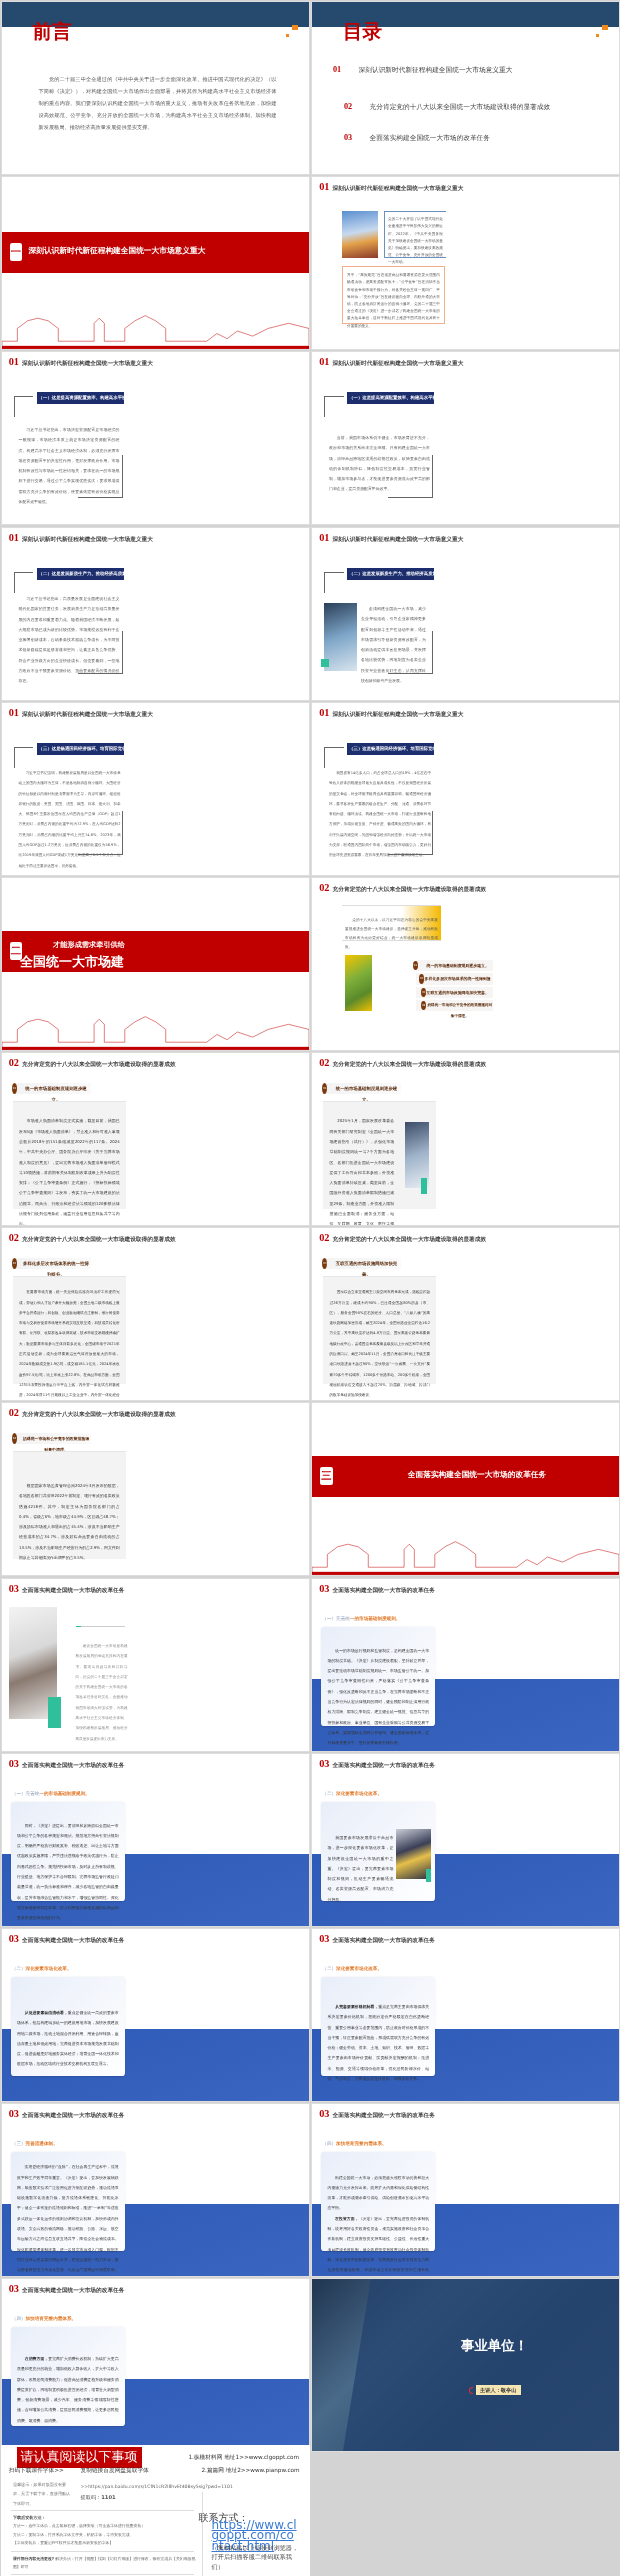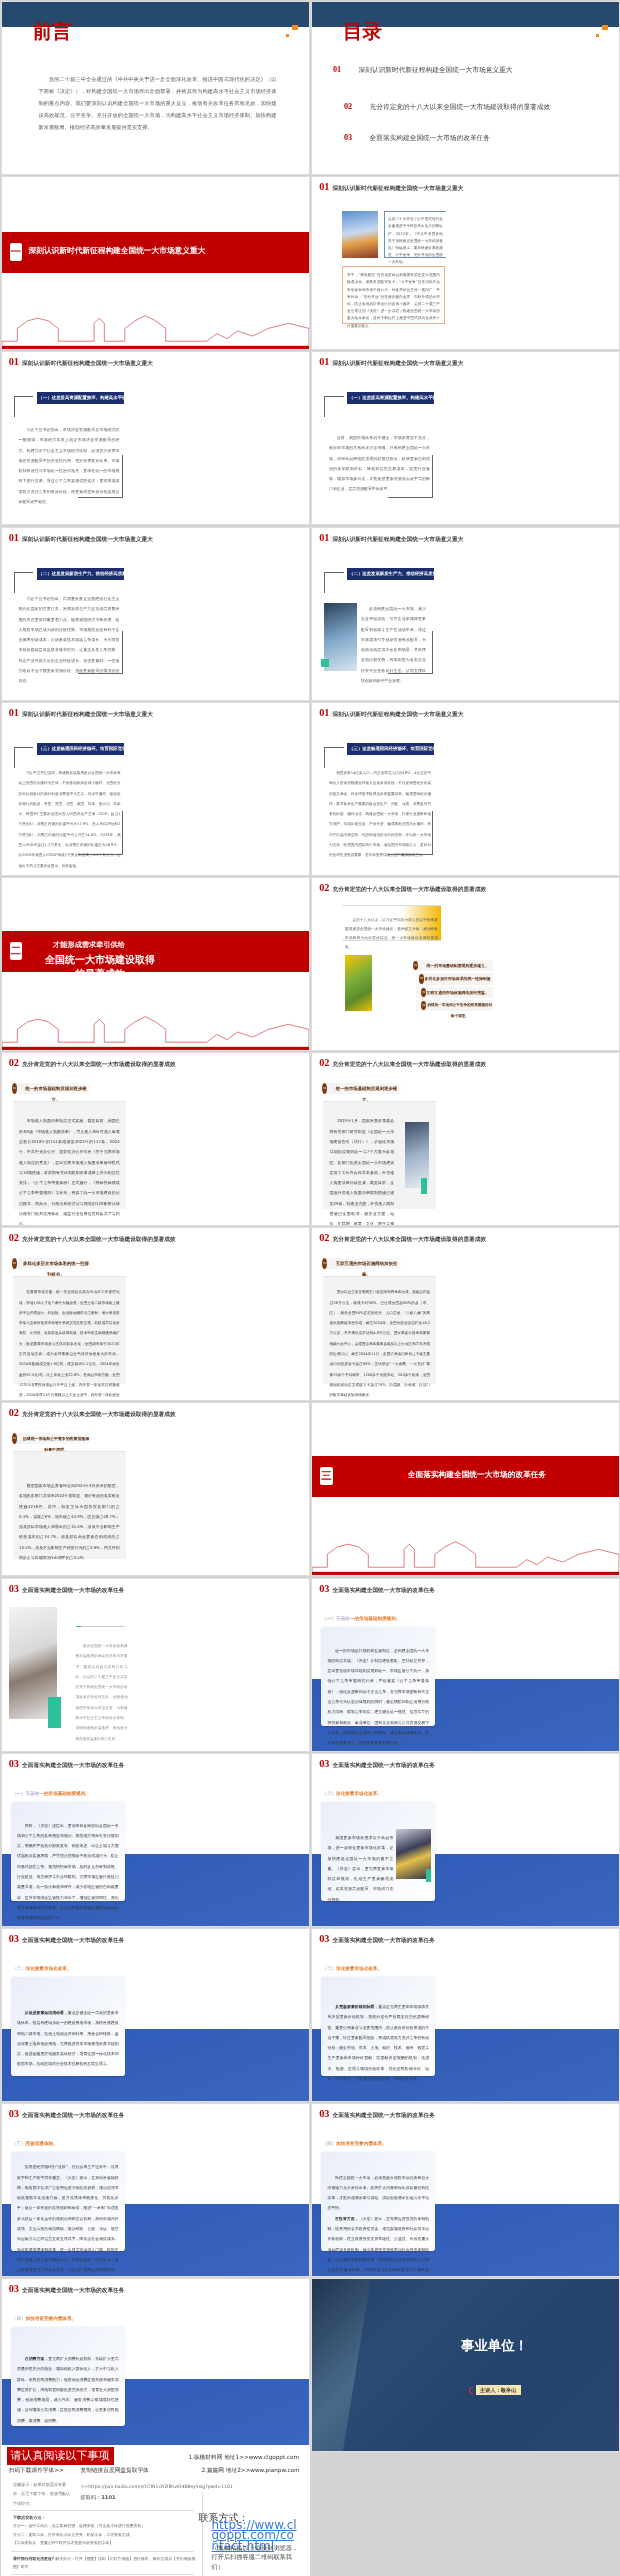--- a/index.html
+++ b/index.html
@@ -154,21 +154,21 @@
   <div class="bracket" style="left:12.4px;top:44px;width:19.6px;height:20.6px"></div>
   <div class="bluehd">（三）这是畅通国民经济循环、培育国际竞争合作新优势的现实需要。</div>
   <div class="p" style="position:absolute;left:17px;top:65px;width:102px;font-size:3.6px;line-height:10.3px">我国拥有14亿多人口，约占全球总人口的18%，4亿左右中等收入群体的规模全球最大且最具成长性，不仅是我国经济发展的坚实基础，对全球需求格局也具有重要影响。畅通国民经济循环，要求各种生产要素的组合在生产、分配、流通、消费各环节有机衔接、循环流转。构建全国统一大市场，打破行业垄断和地方保护，形成供需互促、产销并进、畅通高效的国内大循环，有利于拓展内需空间，巩固和增强经济向好态势；并以统一大市场为支撑，联通国内国际两个市场，增强国内市场吸引力，更好利用全球先进资源要素，在百年变局加速演进中赢得战略主动。</div>
   <div class="bracket2" style="left:76px;top:108px;width:45px;height:44px"></div>
 </div>
 
 <div class="slide L" style="top:877px">
   <div class="redband" style="top:53px">
     <div class="numbox">二</div>
     <div class="redtitle" style="left:31px;top:9.3px;width:113px;font-size:7.2px">才能形成需求牵引供给</div>
-    <div class="redtitle" style="left:42px;top:21.6px;width:113px;font-size:10px">全国统一大市场建设取得的显著成效</div>
+    <div class="redtitle" style="left:14px;top:21.6px;width:113px;font-size:13px">全国统一大市场建设取得的显著成效</div>
   </div>
   <svg class="skyline" viewBox="0 0 600 70">
     <path d="M0 55 L30 55 L30 30 L50 15 L70 10 L90 15 L110 30 L110 55 L180 55 L180 20 L190 10 L200 20 L200 55 L240 55 L240 30 L260 15 L280 5 L300 15 L320 30 L320 55 L400 55 L420 40 L440 50 L460 35 L490 45 L520 30 L560 20 L600 30 L600 70 L0 70Z" fill="none" stroke="#c00000" stroke-width="1"></path>
     <rect x="0" y="64" width="600" height="6" fill="#c00000"></rect>
   </svg>
 </div>
 <div class="slide R" style="top:877px">
   <div class="cap">
         <span class="n">02</span>
         <span class="t">充分肯定党的十八大以来全国统一大市场建设取得的显著成效</span>
@@ -385,21 +385,21 @@
   </div>
 </div>
 <div class="slide R" style="top:2278px;background:linear-gradient(135deg,#1f3550,#4a6a8a 30%,#2c4a6c 60%,#3a5878)">
   <div style="position:absolute;left:31px;top:0;width:278px;height:100%;background:rgba(35,65,110,.75);clip-path:polygon(10% 0,100% 0,100% 100%,0 100%)"></div>
   <div style="position:absolute;left:149px;top:58px;color:#fff;font-size:13.4px;font-weight:bold;font-family:'Liberation Serif',serif">事业单位！</div>
   <div style="position:absolute;left:157px;top:108px;width:4.1px;height:7.2px;border:1.5px solid #e03030;border-right:none;border-radius:4.1px 0 0 4.1px"></div>
   <div style="position:absolute;left:164px;top:106px;background:#f5e6b4;padding:1.5px 4.1px;font-size:5.2px;font-weight:bold;color:#333">主讲人：敬亭山</div>
 </div>
 
 <div style="position:absolute;left:0.5px;top:2445px;width:309px;height:174px;background:#fff">
-  <div style="position:absolute;left:6px;top:1.5px;background:#c00000;color:#fff;font-size:11px;padding:1.5px 4.1px">请认真阅读以下事项</div>
+  <div style="position:absolute;left:16px;top:1.5px;background:#c00000;color:#fff;font-size:13px;padding:1.5px 4.1px">请认真阅读以下事项</div>
   <a style="position:absolute;left:188px;top:9.3px;font-size:5.7px;color:#333;text-decoration:none">1.纵横材料网 地址1&gt;&gt;www.clgoppt.com</a>
   <a style="position:absolute;left:201px;top:21.6px;font-size:5.7px;color:#333;text-decoration:none">2.篇篇网 地址2&gt;&gt;www.pianpw.com</a>
   <div style="position:absolute;left:8.2px;top:21.6px;font-size:5.7px;color:#333">扫码下载课件字体&gt;&gt;</div>
   <div style="position:absolute;left:80px;top:21.6px;font-size:5.7px;color:#333">复制链接百度网盘提取字体</div>
   <div style="position:absolute;left:12.4px;top:35px;width:60px;font-size:4.1px;line-height:9.3px;color:#777">温馨提示：如果对版面没有要求，无需下载字体，直接用默认字体即可。</div>
   <a style="position:absolute;left:80px;top:39px;font-size:4.6px;color:#666;text-decoration:none">&gt;&gt;https://pan.baidu.com/s/1CfN1cR2l8hvEt40Bsy5sig?pwd=1101</a>
   <div style="position:absolute;left:80px;top:49px;font-size:5.2px;color:#555"><span>提取码：</span><b>1101</b></div>
   <div style="position:absolute;left:10.3px;top:65px;width:183px;height:0.5px;background:#ddd"></div>
   <div style="position:absolute;left:12.4px;top:70px;font-size:4.1px;color:#444;font-weight:bold">下载后安装方法：</div>
   <div style="position:absolute;left:12.4px;top:78px;font-size:3.9px;color:#666">方法一：选中字体后，点击鼠标右键，选择安装（可全选字体进行批量安装）</div>

